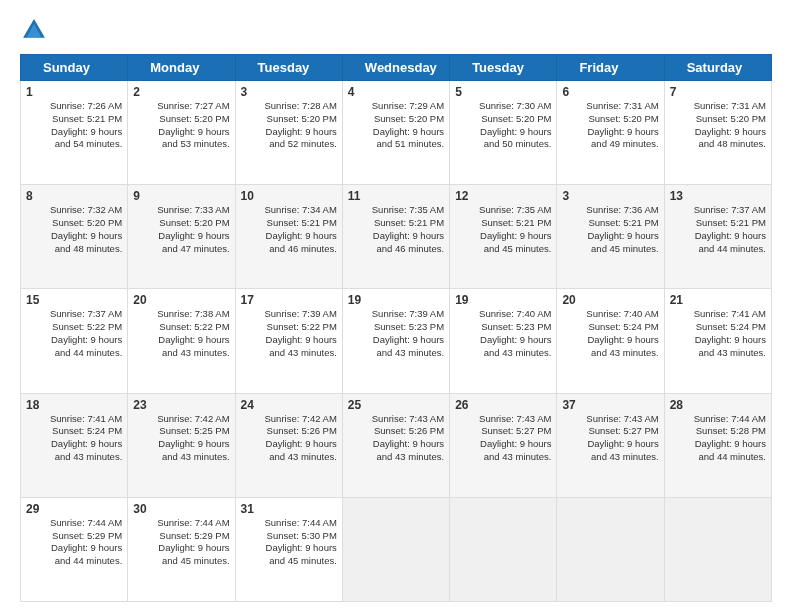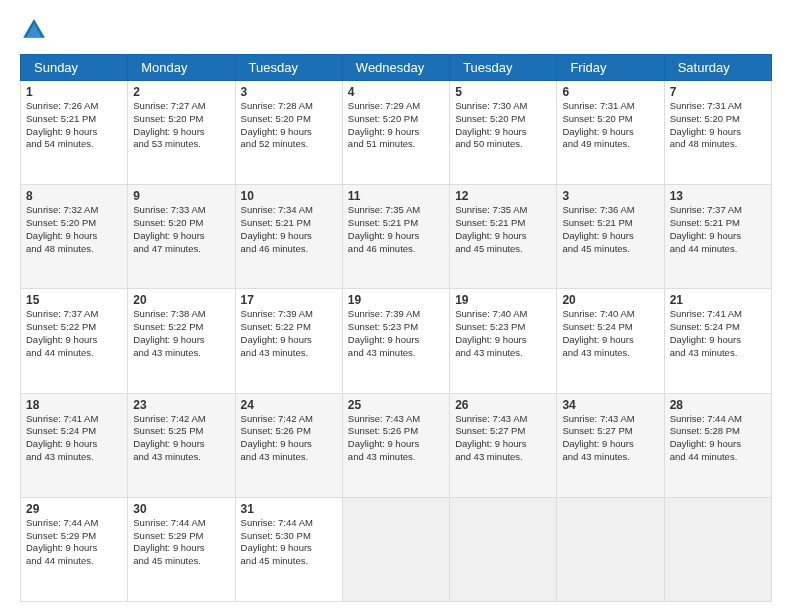--- a/index.html
+++ b/index.html
@@ -59,23 +59,23 @@
       flex: 1;
       border: 1px solid #ccc;
       border-collapse: collapse;
       width: 100%;
       table-layout: fixed;
     }
     .calendar th {
       background: #1a6fb5;
       color: #fff;
       font-size: 13px;
-      font-weight: normal;
+      font-weight: bold;
       text-align: left;
-      padding: 5px 13px;
+      padding: 5px 22px;
       border: 1px solid #1565a8;
     }
     .calendar td {
       vertical-align: top;
       border: 1px solid #ddd;
       padding: 4px 5px;
       font-size: 10px;
       color: #333;
       background: #fff;
     }
@@ -87,20 +87,21 @@
     }
     .day-num {
       font-size: 12px;
       font-weight: bold;
       display: block;
       margin-bottom: 1px;
     }
     .cell-text {
       line-height: 1.35;
       font-size: 9.5px;
+      text-align: right;
     }
   </style>
 </head>
 <body>
 
 <div class="page">
   <div class="header">
     <div class="logo">
       <svg class="logo-icon" viewBox="0 0 36 36">
         <polygon points="18,4 32,28 4,28" fill="#1a6fb5"></polygon>
@@ -235,21 +236,21 @@
           </td>
           <td>
             <span class="day-num">25</span>
             <div class="cell-text">Sunrise: 7:43 AM<br>Sunset: 5:26 PM<br>Daylight: 9 hours<br>and 43 minutes.</div>
           </td>
           <td>
             <span class="day-num">26</span>
             <div class="cell-text">Sunrise: 7:43 AM<br>Sunset: 5:27 PM<br>Daylight: 9 hours<br>and 43 minutes.</div>
           </td>
           <td>
-            <span class="day-num">34</span>
+            <span class="day-num">37</span>
             <div class="cell-text">Sunrise: 7:43 AM<br>Sunset: 5:27 PM<br>Daylight: 9 hours<br>and 43 minutes.</div>
           </td>
           <td>
             <span class="day-num">28</span>
             <div class="cell-text">Sunrise: 7:44 AM<br>Sunset: 5:28 PM<br>Daylight: 9 hours<br>and 44 minutes.</div>
           </td>
         </tr>
         <tr>
           <td>
             <span class="day-num">29</span>

